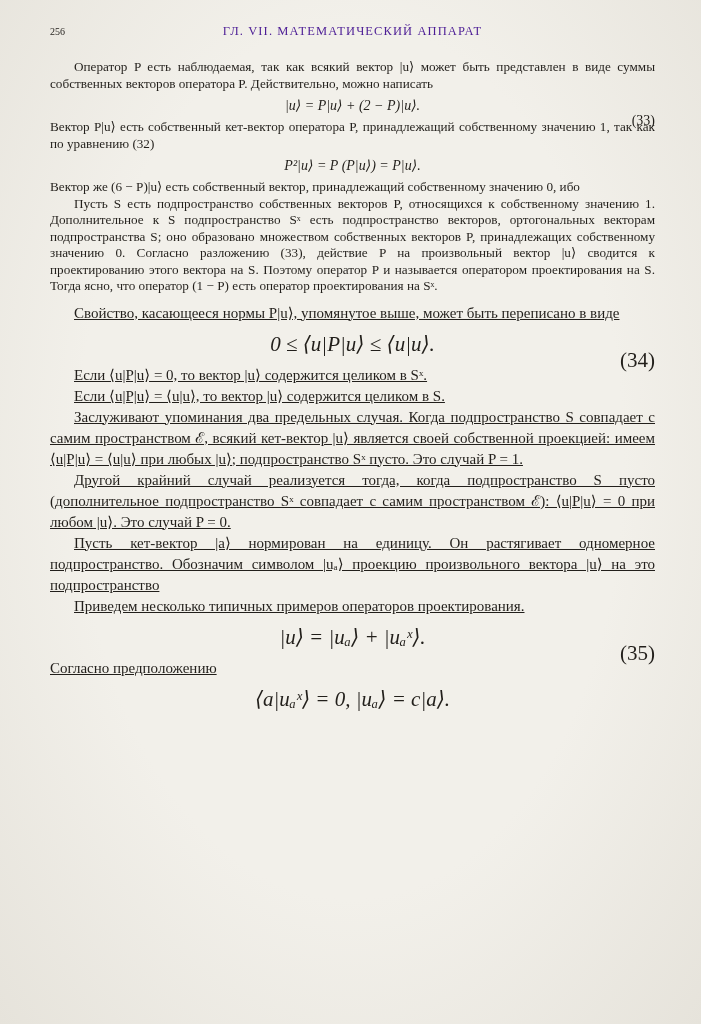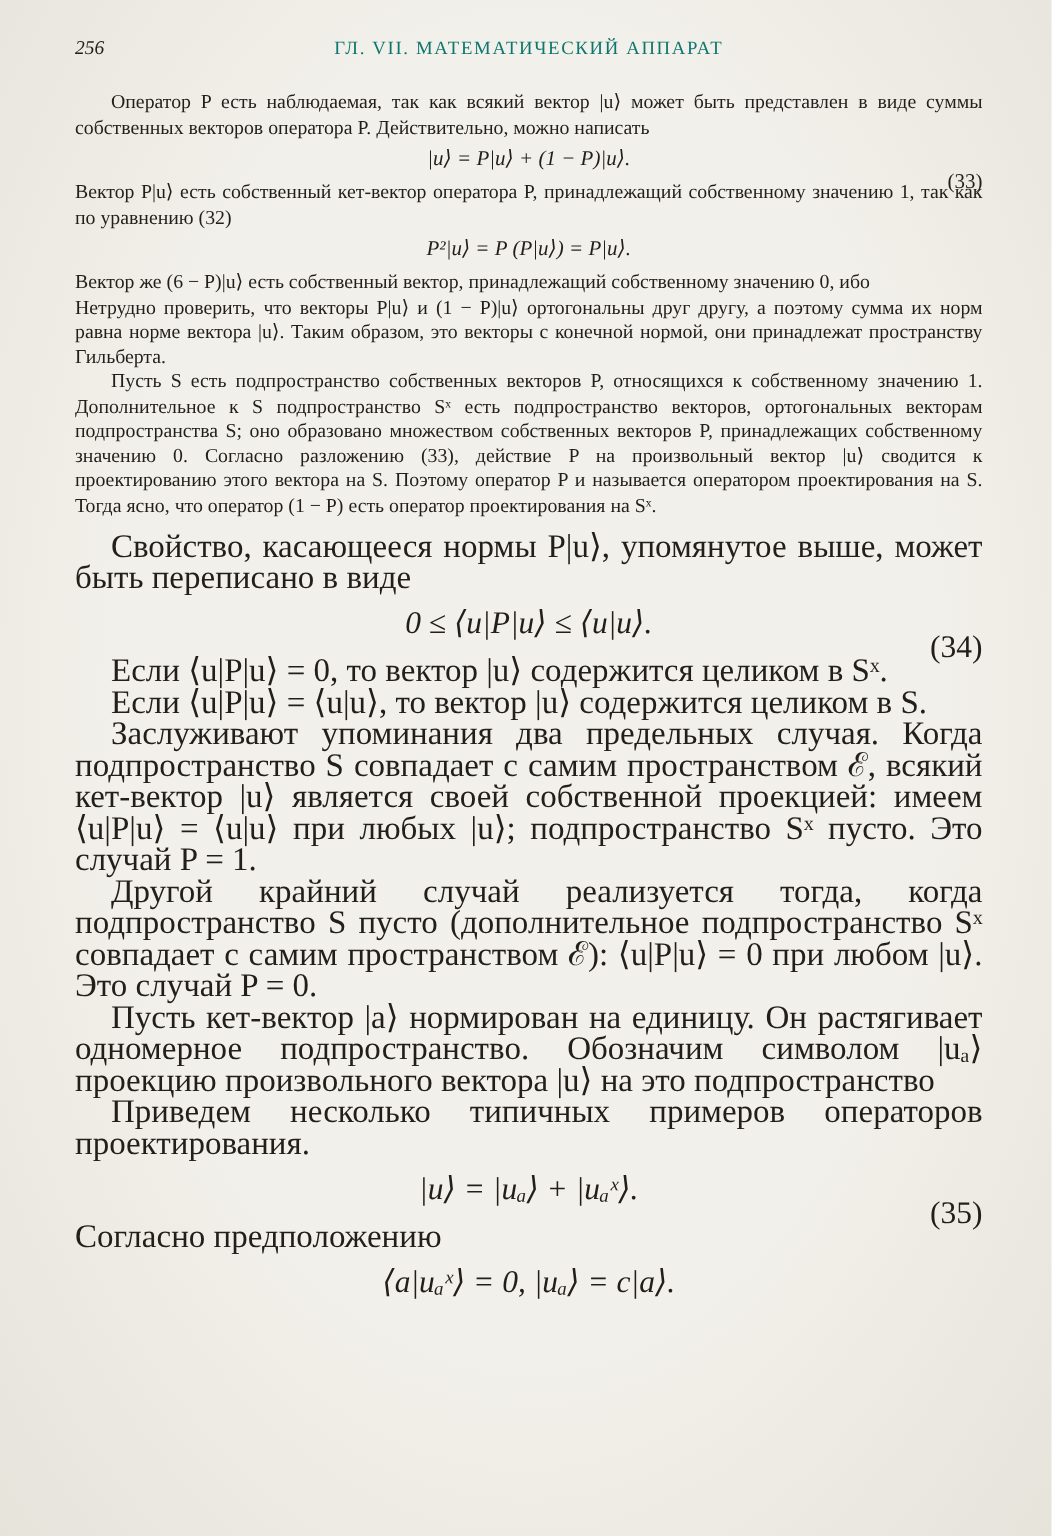--- a/index.html
+++ b/index.html
@@ -11,32 +11,32 @@
     overflow: hidden;
   }
   .page { padding: 24px 46px 8px 50px; }
 
   .running-head {
     display: grid;
     grid-template-columns: 70px 1fr 70px;
     align-items: baseline;
     margin-bottom: 20px;
   }
-  .page-num { font-size: 13px; font-style: italic; }
+  .page-num { font-size: 10px; }
   .running-title {
     text-align: center;
     font-size: 12.5px;
     letter-spacing: 1.1px;
-    color: #0f766e;
+    color: #4c1d95;
     white-space: nowrap;
   }
 
   p { text-align: justify; }
   .ps { font-size: 13.2px; line-height: 16.5px; font-family: Liberation Serif, serif; }  
-  .pr { font-size: 22px; line-height: 21px; }    
+  .pr { font-size: 15px; line-height: 21px; text-decoration: underline; }    
   .indent { text-indent: 24px; }
   .gap-top { margin-top: 8px; }
 
   .eq {
     position: relative;
     text-align: center;
     font-style: italic;
   }
   .eq.small { font-size: 14px; margin: 5px 0; }
   .eq.reg   { font-size: 21px; margin: 8px 0; }
@@ -56,34 +56,33 @@
     <span class="page-num">256</span>
     <span class="running-title">ГЛ. VII. МАТЕМАТИЧЕСКИЙ АППАРАТ</span>
     <span></span>
   </div>
 
   <main>
 
     <p class="ps indent">Оператор P есть наблюдаемая, так как всякий вектор |u⟩ может быть представлен в виде суммы собственных векторов оператора P. Действительно, можно написать</p>
 
     <div class="eq small">
-      <span>|u⟩ = P|u⟩ + (1 − P)|u⟩.</span>
+      <span>|u⟩ = P|u⟩ + (2 − P)|u⟩.</span>
       <span class="eq-num">(33)</span>
     </div>
 
     <p class="ps">Вектор P|u⟩ есть собственный кет-вектор оператора P, принадлежащий собственному значению 1, так как по уравнению (32)</p>
 
     <div class="eq small">
       <span>P²|u⟩ = P (P|u⟩) = P|u⟩.</span>
     </div>
 
     <p class="ps">Вектор же (6 − P)|u⟩ есть собственный вектор, принадлежащий собственному значению 0, ибо</p>
 
 
-    <p class="ps">Нетрудно проверить, что векторы P|u⟩ и (1 − P)|u⟩ ортогональны друг другу, а поэтому сумма их норм равна норме вектора |u⟩. Таким образом, это векторы с конечной нормой, они принадлежат пространству Гильберта.</p>
 
     <p class="ps indent">Пусть S есть подпространство собственных векторов P, относящихся к собственному значению 1. Дополнительное к S подпространство Sˣ есть подпространство векторов, ортогональных векторам подпространства S; оно образовано множеством собственных векторов P, принадлежащих собственному значению 0. Согласно разложению (33), действие P на произвольный вектор |u⟩ сводится к проектированию этого вектора на S. Поэтому оператор P и называется оператором проектирования на S. Тогда ясно, что оператор (1 − P) есть оператор проектирования на Sˣ.</p>
 
     <p class="pr indent gap-top">Свойство, касающееся нормы P|u⟩, упомянутое выше, может быть переписано в виде</p>
 
     <div class="eq reg">
       <span>0 ≤ ⟨u|P|u⟩ ≤ ⟨u|u⟩.</span>
       <span class="eq-num">(34)</span>
     </div>
 

